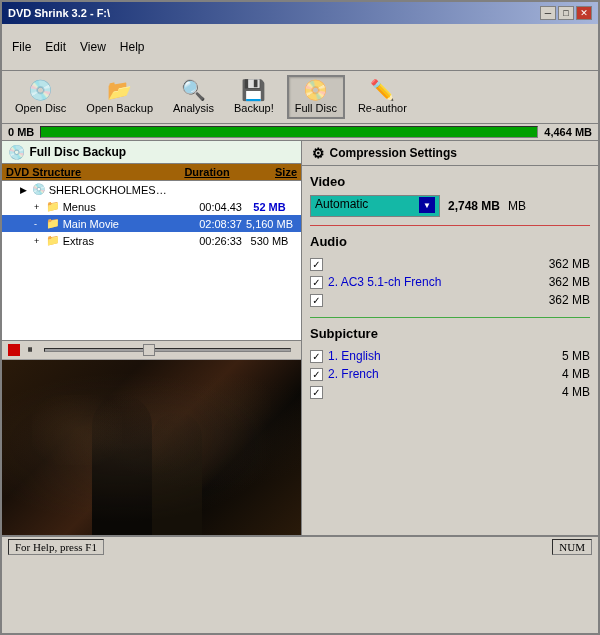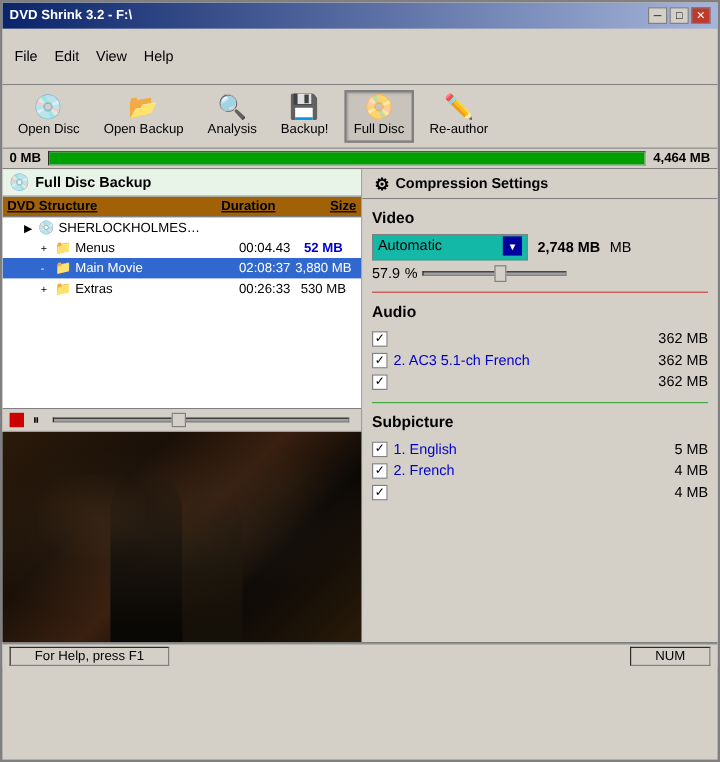--- a/index.html
+++ b/index.html
@@ -379,21 +379,22 @@
       align-items: center;
       justify-content: space-between;
       padding: 2px 6px;
       background: #d4d0c8;
       border-top: 1px solid #808080;
       font-size: 11px;
       height: 20px;
     }
     .status-section {
       border: 1px inset #808080;
-      padding: 1px 20px;
+      padding: 1px 6px;
+      font-family: Liberation Serif, serif;
     }
   </style>
 </head>
 <body>
 
 <div class="title-bar">
   <span class="title-bar-text">DVD Shrink 3.2 - F:\</span>
   <div class="title-bar-controls">
     <div class="title-btn">─</div>
     <div class="title-btn">□</div>
@@ -477,21 +478,21 @@
         <span class="tree-size highlight">52 MB</span>
       </div>
 
       <div class="tree-row selected">
         <span class="tree-indent"></span>
         <span class="tree-indent"></span>
         <span class="tree-expand">-</span>
         <span class="folder-icon">📁</span>
         <span class="tree-name">Main Movie</span>
         <span class="tree-duration">02:08:37</span>
-        <span class="tree-size">3,880 MB</span>
+        <span class="tree-size">5,160 MB</span>
       </div>
 
       <div class="tree-row">
         <span class="tree-indent"></span>
         <span class="tree-indent"></span>
         <span class="tree-expand">+</span>
         <span class="folder-icon">📁</span>
         <span class="tree-name">Extras</span>
         <span class="tree-duration">00:26:33</span>
         <span class="tree-size">530 MB</span>
@@ -532,27 +533,20 @@
       <div class="video-section">
         <div class="section-label">Video</div>
         <div class="video-controls-row">
           <div class="dropdown-select">
             <span>Automatic</span>
             <div class="dropdown-arrow">▼</div>
           </div>
           <span class="size-value">2,748 MB</span>
           <span>MB</span>
         </div>
-        <div class="slider-row">
-          <span class="percent-value">57.9</span>
-          <span class="percent-value">%</span>
-          <div class="compression-slider">
-            <div class="compression-slider-thumb"></div>
-          </div>
-        </div>
       </div>
 
       <hr class="section-divider">
 
       <div class="audio-section">
         <div class="section-label">Audio</div>
 
         <div class="audio-item">
           <div class="check-box">✓</div>
           <span class="audio-size">362 MB</span>

